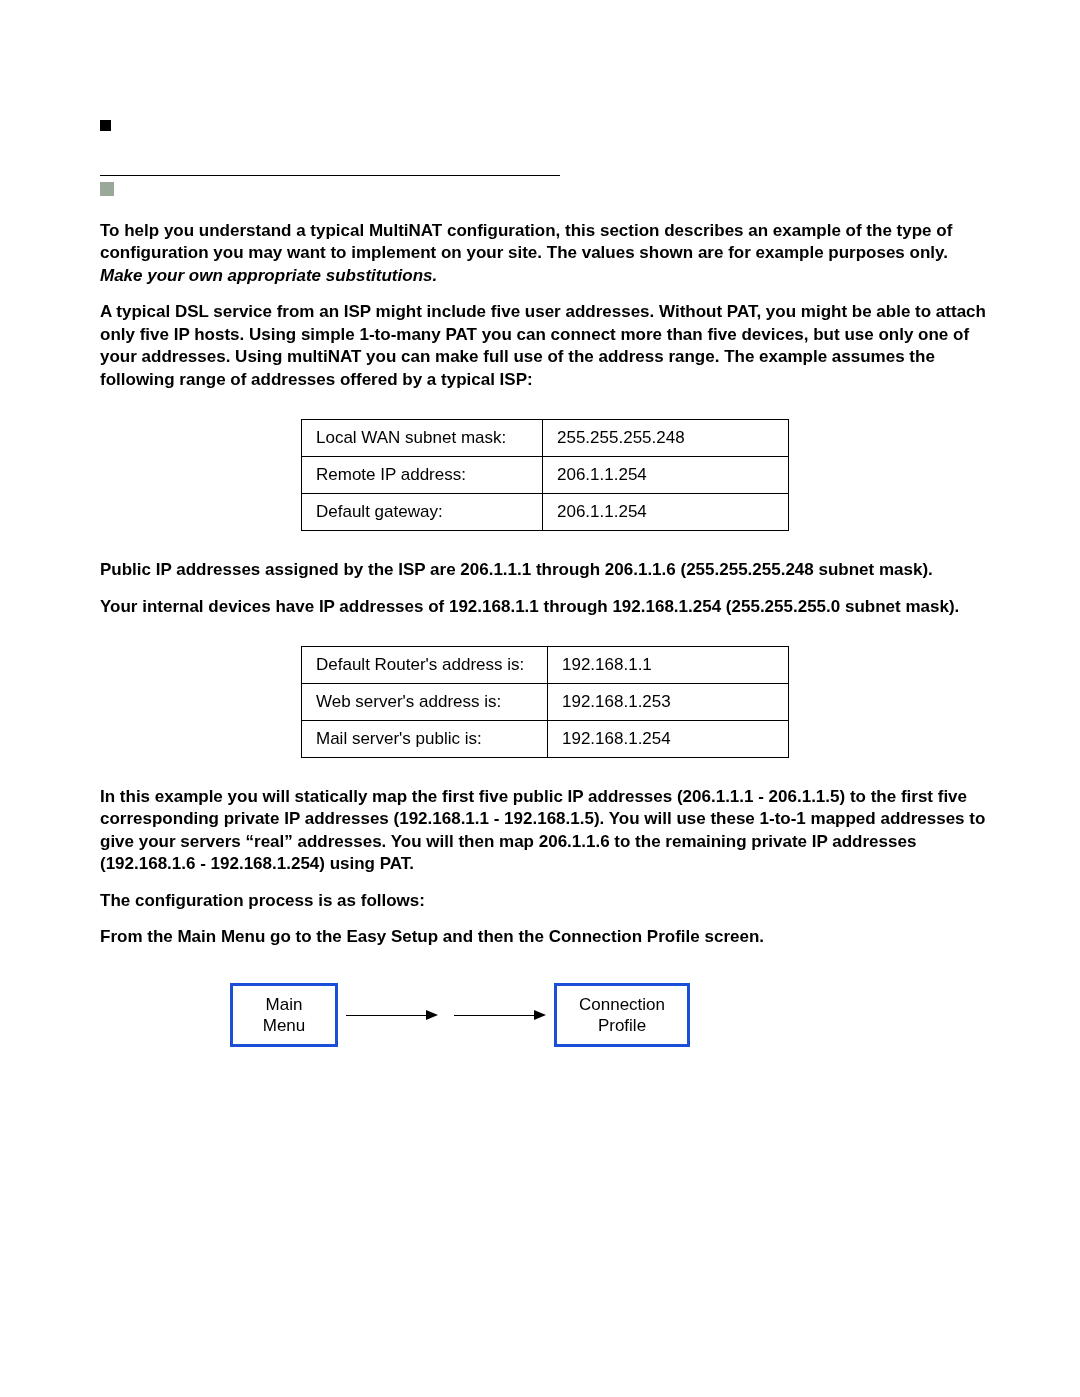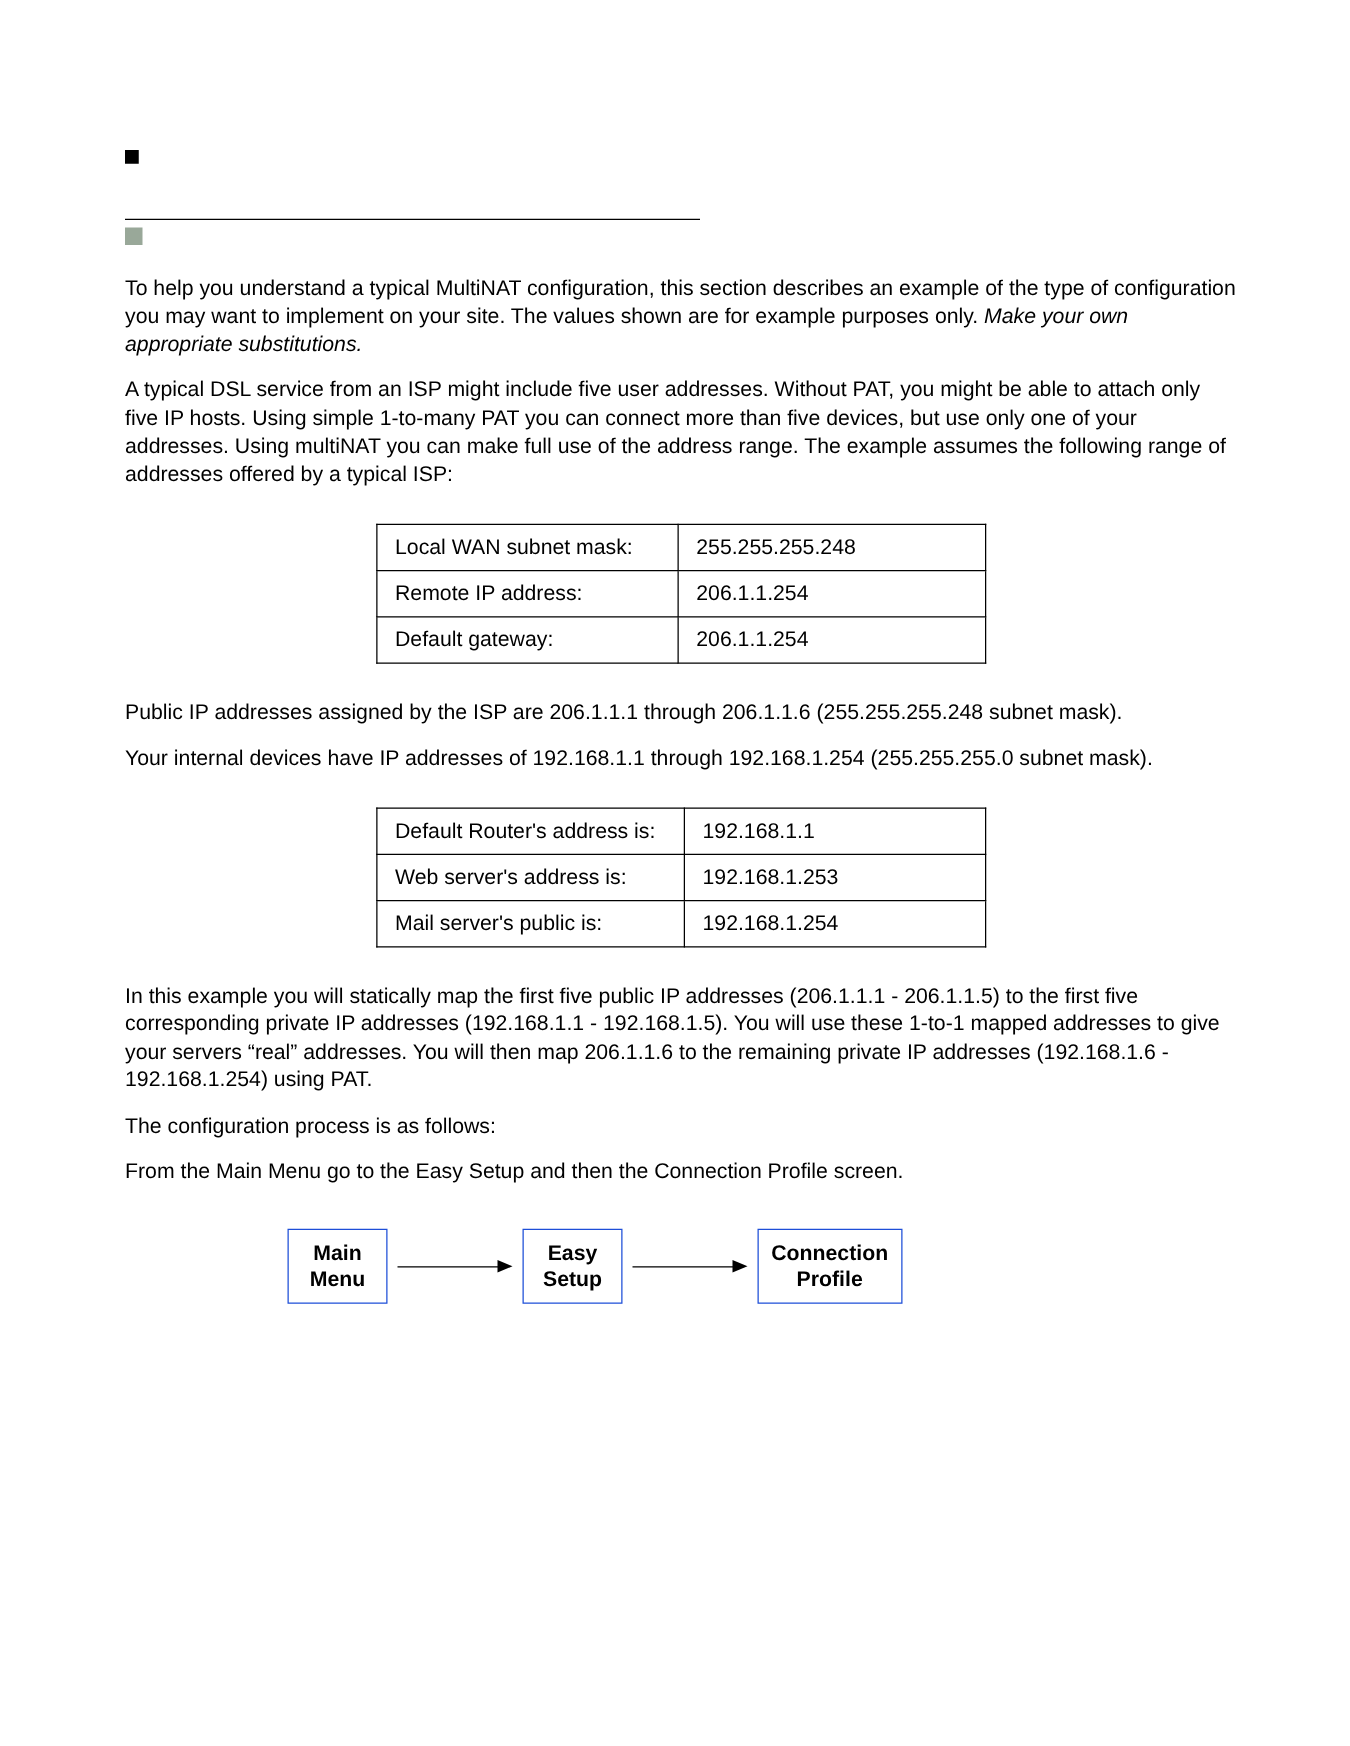--- a/index.html
+++ b/index.html
@@ -30,20 +30,21 @@
   }
   .green-square {
     width: 14px;
     height: 14px;
     background: #99a899;
     margin-bottom: 24px;
   }
   p {
     margin: 0 0 14px 0;
     line-height: 1.32;
+    font-weight: bold;
   }
   .italic {
     font-style: italic;
   }
   table.data {
     border-collapse: collapse;
     margin: 28px auto 28px auto;
   }
   table.data td {
     border: 1px solid #000;
@@ -56,27 +57,26 @@
   table.data.t2 td.label { width: 215px; }
   table.data.t2 td.value { width: 210px; }
   .nav-flow {
     display: flex;
     align-items: center;
     justify-content: flex-start;
     margin: 34px 0 0 130px;
     gap: 0;
   }
   .nav-box {
-    border: 1px solid #1d4ed8;
-    padding: 8px 10px;
+    border: 3px solid #1d4ed8;
+    padding: 8px 22px;
     text-align: center;
     font-size: 17px;
     line-height: 1.25;
     min-width: 58px;
-    font-weight: bold;
   }
   .arrow {
     position: relative;
     width: 92px;
     height: 2px;
     margin: 0 8px;
     display: flex;
     align-items: center;
   }
   .arrow::before {
@@ -155,24 +155,20 @@
   <p>In this example you will statically map the first five public IP addresses (206.1.1.1 - 206.1.1.5) to the first five corresponding private IP addresses (192.168.1.1 - 192.168.1.5). You will use these 1-to-1 mapped addresses to give your servers “real” addresses. You will then map 206.1.1.6 to the remaining private IP addresses (192.168.1.6 - 192.168.1.254) using PAT.</p>
   <p>The configuration process is as follows:</p>
   <p>From the Main Menu go to the Easy Setup and then the Connection Profile screen.</p>
 
   <div class="nav-flow">
     <div class="nav-box">
       <span>Main</span><br>
       <span>Menu</span>
     </div>
     <div class="arrow"></div>
-    <div class="nav-box">
-      <span>Easy</span><br>
-      <span>Setup</span>
-    </div>
     <div class="arrow"></div>
     <div class="nav-box">
       <span>Connection</span><br>
       <span>Profile</span>
     </div>
   </div>
 
 </div>
 
 </body></html>

